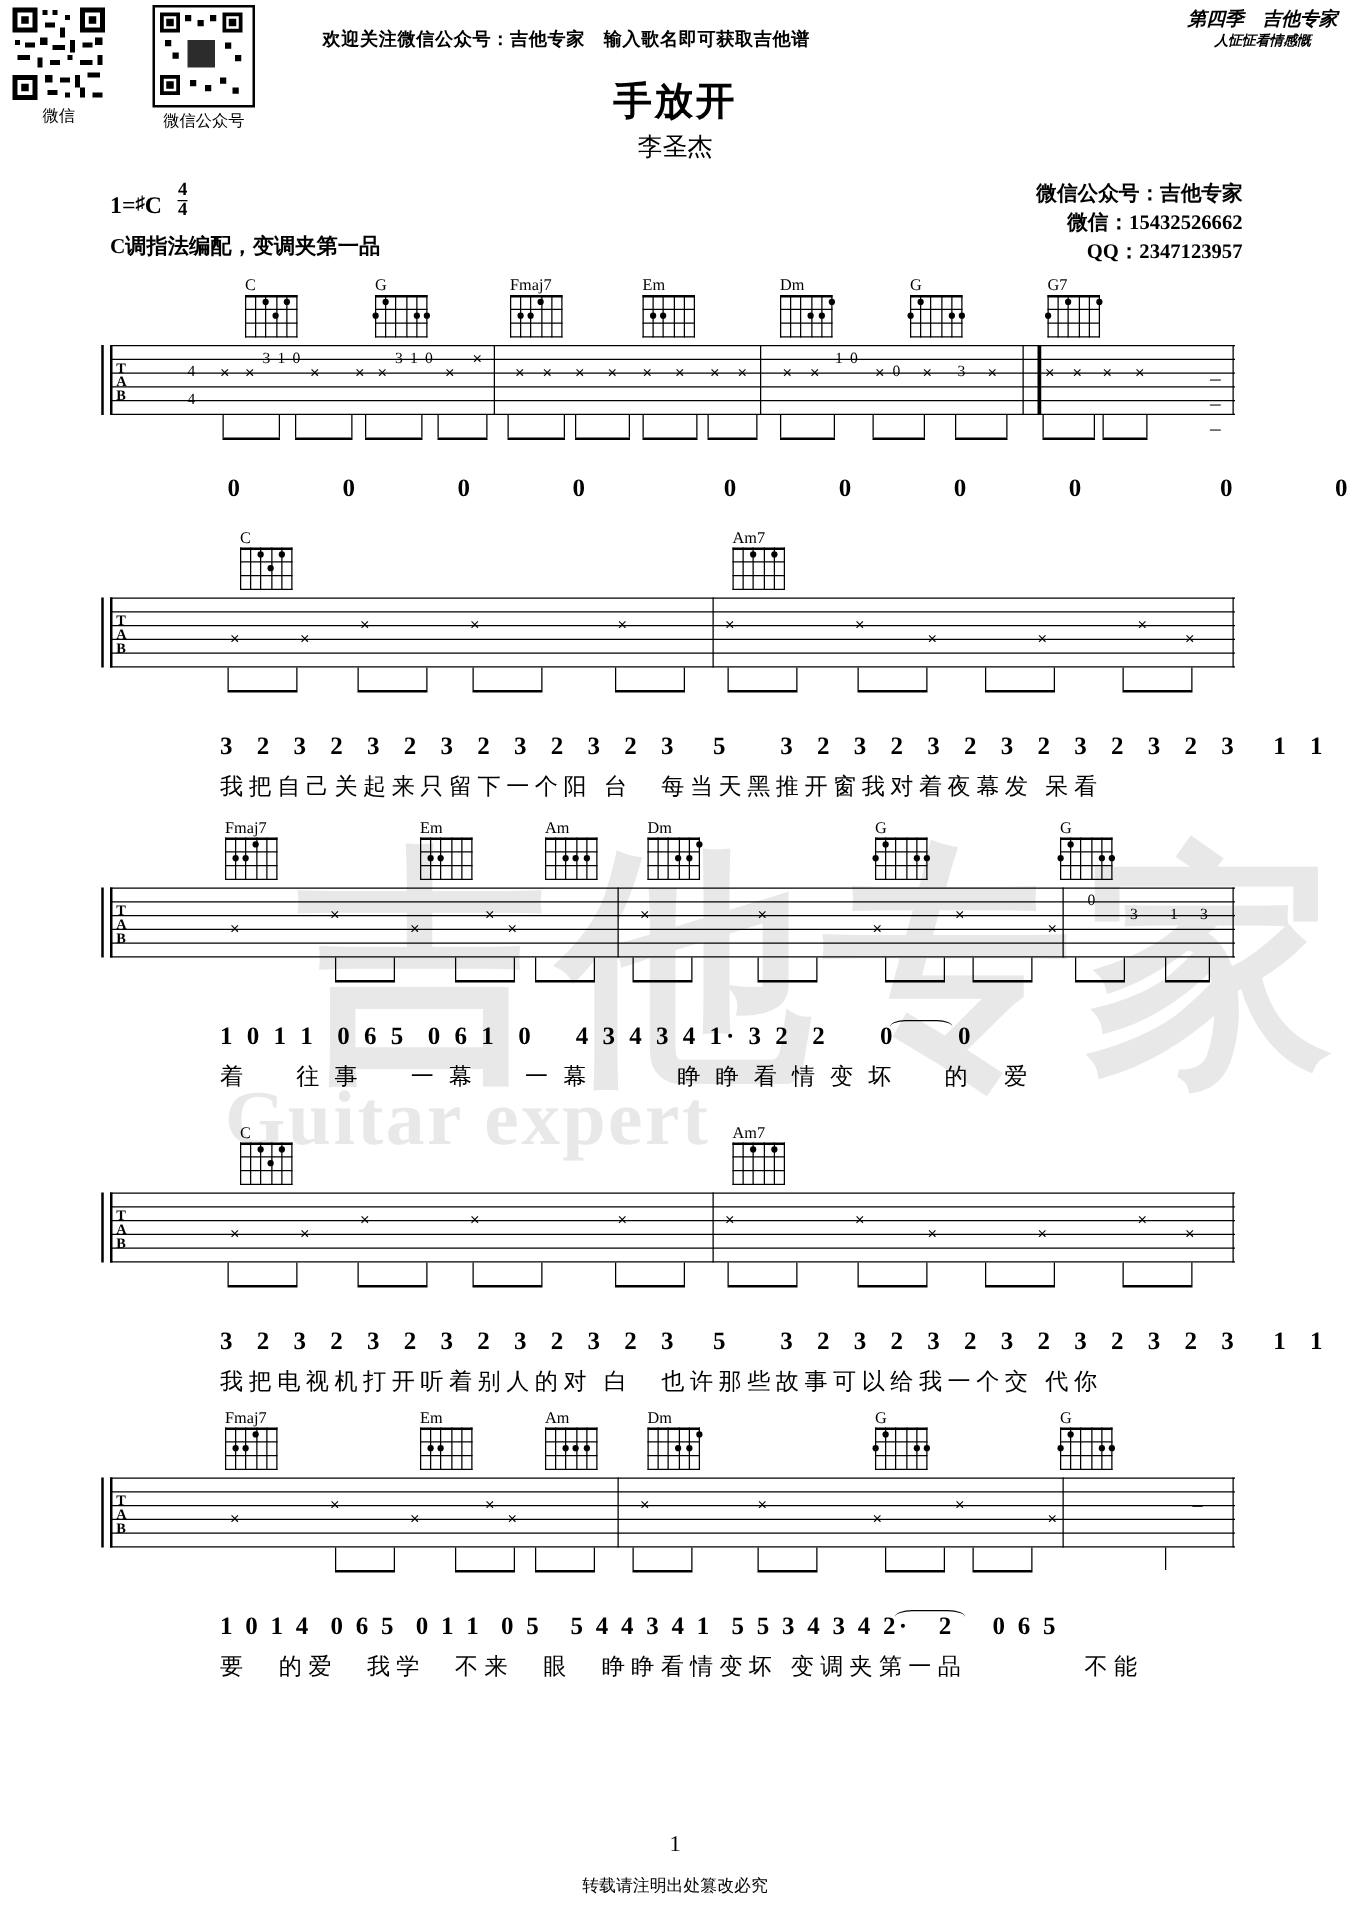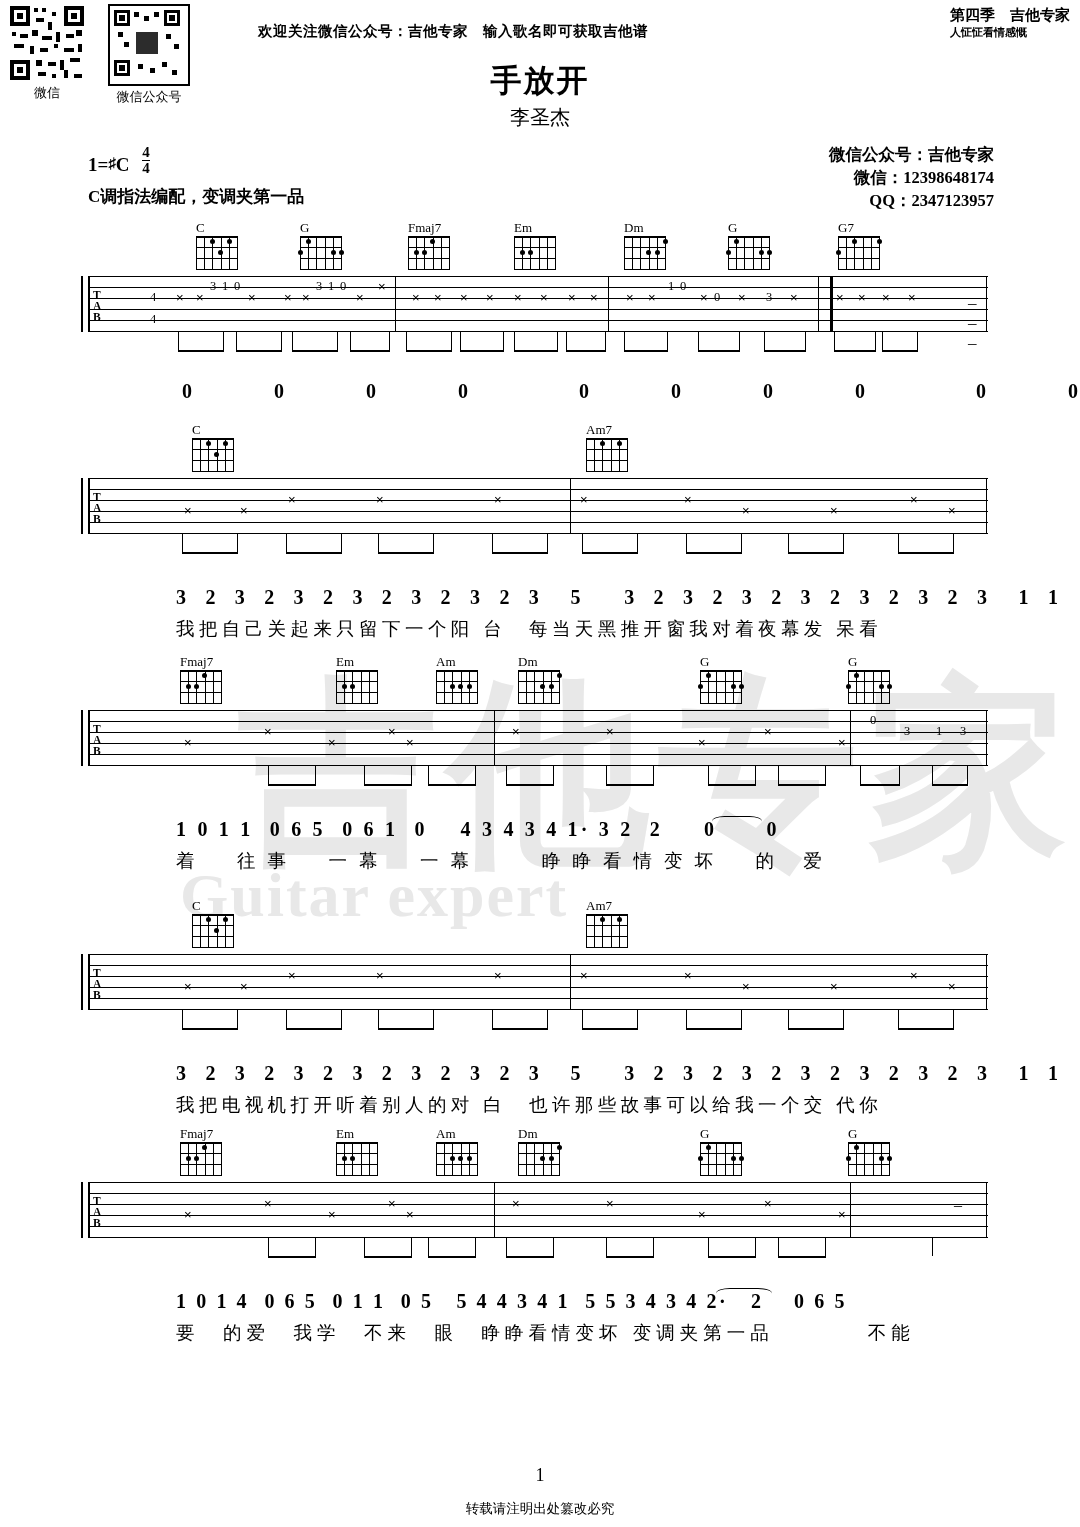--- a/index.html
+++ b/index.html
@@ -5,21 +5,21 @@
   html, body { margin:0; padding:0; background:#fff; }
   body { width:1080px; height:1527px; position:relative; font-family:"Liberation Serif", serif; color:#000; overflow:hidden; }
 
   
   .qr-area { position:absolute; left:8px; top:4px; }
   .qr { width:78px; height:78px; background:#fff; position:relative; }
   .qr .cell { position:absolute; background:#000; }
   .qr-cap { text-align:center; font-size:13px; font-family:"Liberation Sans", sans-serif; margin-top:2px; }
 
   .top-note { position:absolute; left:258px; top:22px; font-size:14.5px; font-weight:bold; letter-spacing:0.5px; }
-  .season { position:absolute; right:10px; top:6px; text-align:left; }
+  .season { position:absolute; right:10px; top:6px; text-align:center;font-style:italic; }
   .season .l1 { font-size:15px; font-weight:bold; }
   .season .l2 { font-size:11px; font-weight:bold; }
 
   .song-title { position:absolute; left:0; right:0; top:60px; text-align:center; font-size:31px; font-weight:bold; letter-spacing:2px; }
   .song-artist { position:absolute; left:0; right:0; top:104px; text-align:center; font-size:20px; }
 
   .key-sig { position:absolute; left:88px; top:145px; font-size:19px; font-weight:bold; }
   .key-sig .sharp { font-size:15px; vertical-align:3px; }
   .frac { display:inline-block; text-align:center; line-height:1.0; font-size:15px; vertical-align:-2px; margin-left:8px;}
   .frac i { display:block; font-style:normal; }
@@ -62,21 +62,21 @@
   .lyricrow { position:absolute; font-size:18.5px; font-family:"Liberation Sans", sans-serif; white-space:pre; }
   .tie { position:absolute; border-top:1.6px solid #000; border-radius:50%/100%; height:10px; width:46px; }
 
   .footer-num { position:absolute; left:0; right:0; top:1465px; text-align:center; font-size:18px; }
   .footer-txt { position:absolute; left:0; right:0; top:1500px; text-align:center; font-size:13.5px; font-family:"Liberation Sans", sans-serif; }
 </style>
 </head>
 <body>
 
 <div class="qr-area">
-  <div style="display:flex; gap:22px;">
+  <div style="display:flex; gap:36px;">
     <div>
       <div class="qr">
         <div class="cell" style="left:2px;top:2px;width:20px;height:20px;"></div>
         <div class="cell" style="left:6px;top:6px;width:12px;height:12px;background:#fff;"></div>
         <div class="cell" style="left:9px;top:9px;width:6px;height:6px;"></div>
         <div class="cell" style="left:56px;top:2px;width:20px;height:20px;"></div>
         <div class="cell" style="left:60px;top:6px;width:12px;height:12px;background:#fff;"></div>
         <div class="cell" style="left:63px;top:9px;width:6px;height:6px;"></div>
         <div class="cell" style="left:2px;top:56px;width:20px;height:20px;"></div>
         <div class="cell" style="left:6px;top:60px;width:12px;height:12px;background:#fff;"></div>
@@ -150,21 +150,21 @@
 <div class="song-artist">李圣杰</div>
 
 <div class="key-sig">
   <span>1=</span><span class="sharp">♯</span><span>C</span>
   <span class="frac"><i>4</i><i style="border-top:1px solid #000;">4</i></span>
 </div>
 <div class="key-note">C调指法编配，变调夹第一品</div>
 
 <div class="contact">
   <div>微信公众号：吉他专家</div>
-  <div>微信：12398648174</div>
+  <div>微信：15432526662</div>
   <div>QQ：2347123957</div>
 </div>
 
 <div class="wm">
   <div class="cn">吉他专家</div>
   <div class="en">Guitar expert</div>
 </div>
 
 <div class="system" style="top:222px;">
 

